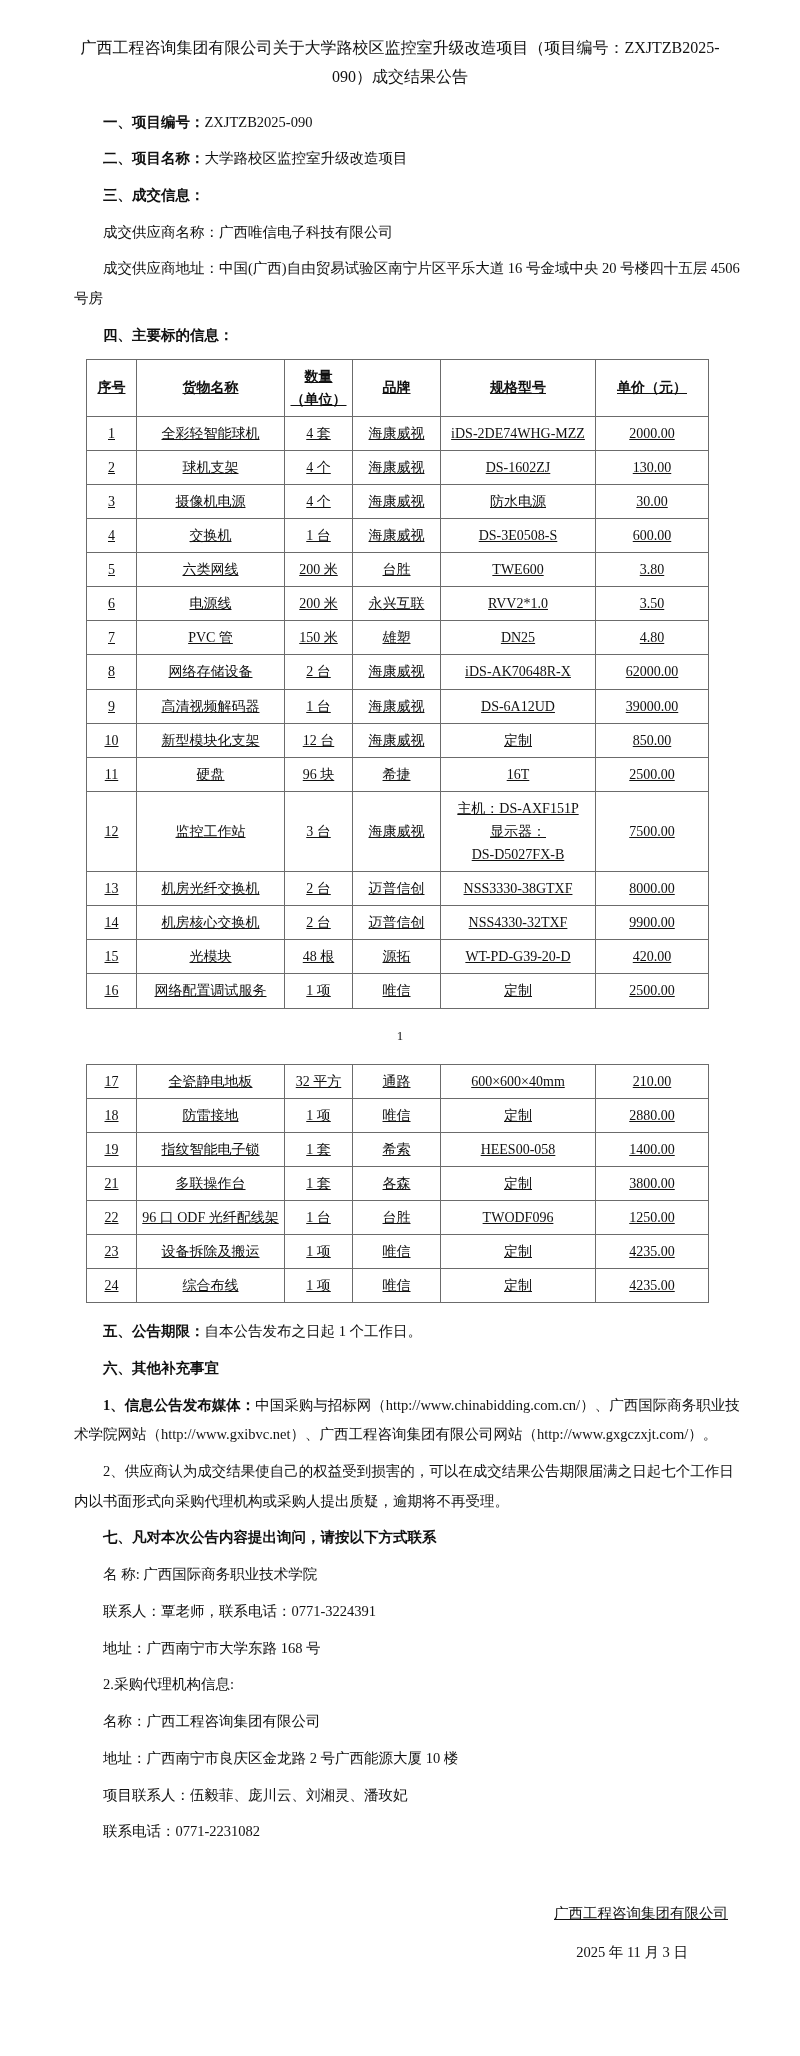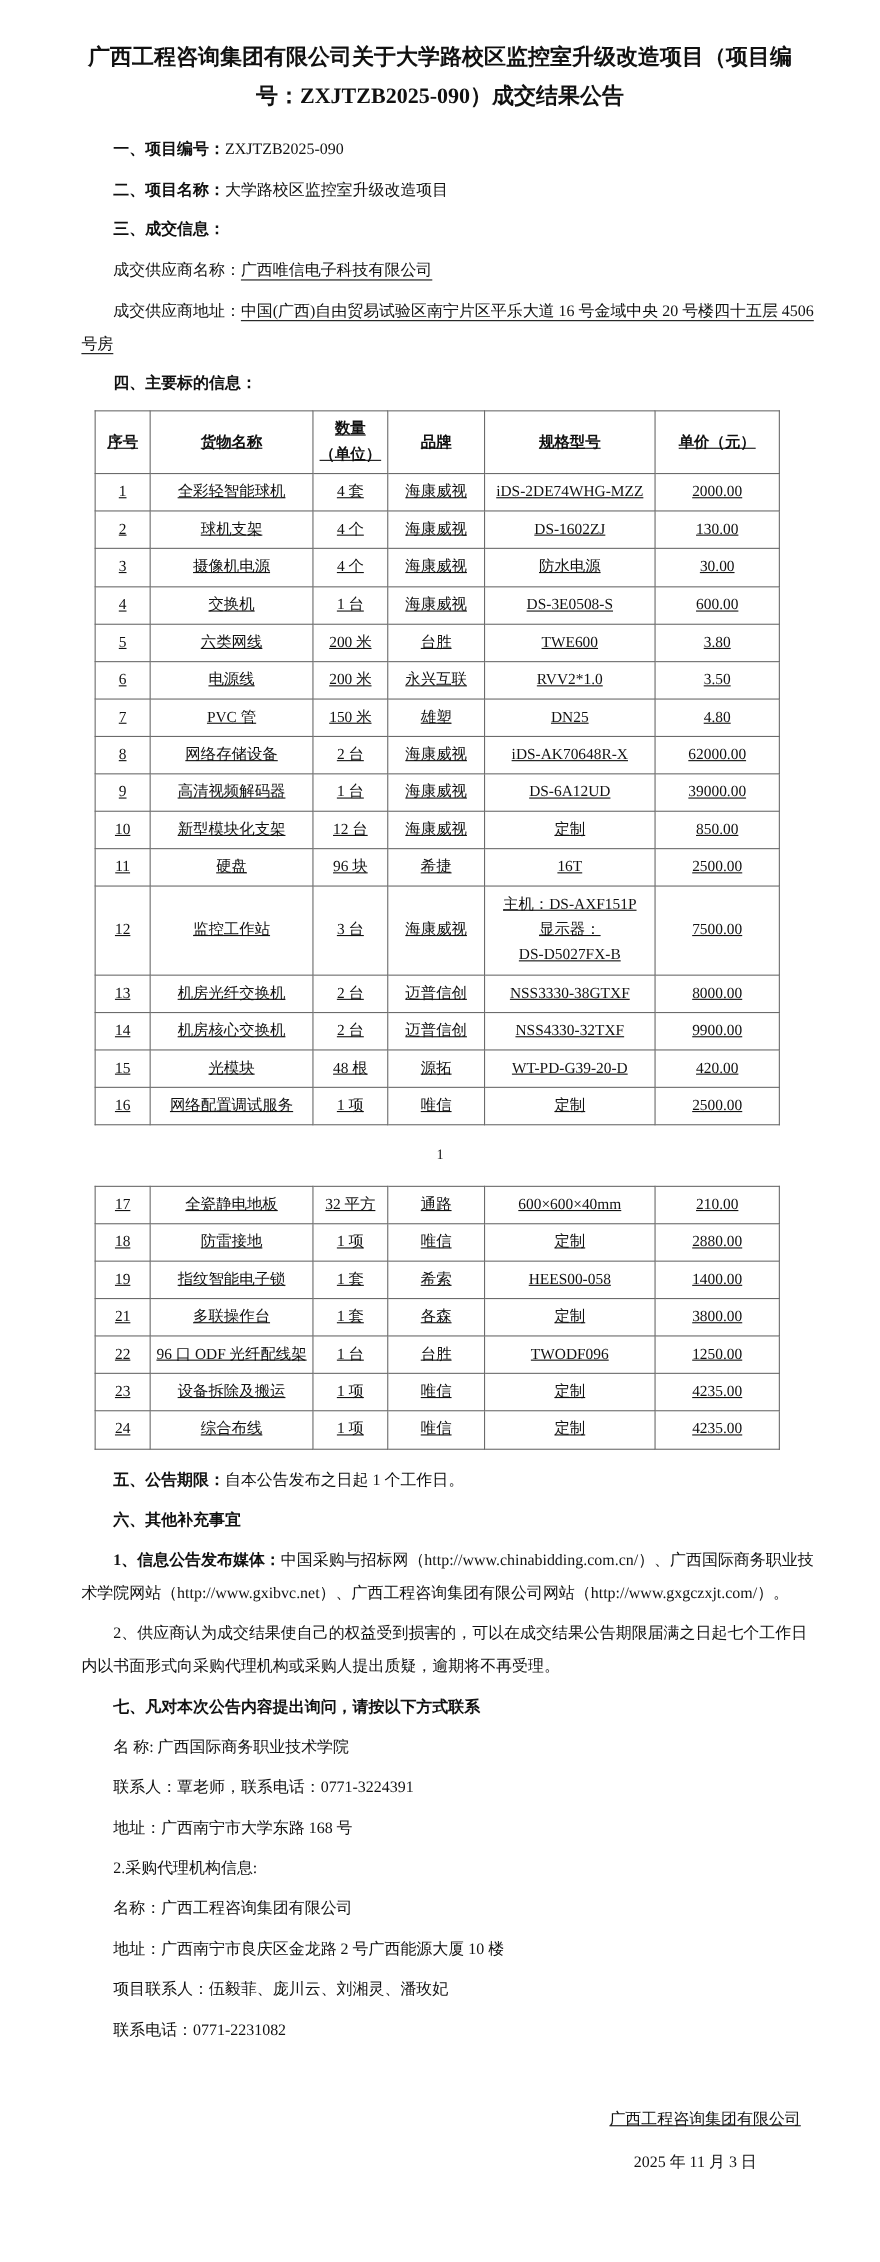--- a/index.html
+++ b/index.html
@@ -3,26 +3,26 @@
 <meta charset="utf-8">
 <style>
   html,body { margin:0; padding:0; background:#ffffff; }
   .page {
     width:800px; min-height:2056px; box-sizing:border-box;
     padding:30px 60px 40px 60px;
     font-family:"Liberation Serif","DejaVu Serif",serif;
     color:#111; font-size:14.5px; background:#fff;
   }
   .doc-title {
-    font-size:20px; font-weight:bold; text-align:center;
+    font-size:16px; font-weight:normal; text-align:center;
     line-height:1.8; margin:4px 6px 16px 6px;
   }
   p.line { margin:0 0 7px 14px; line-height:2.05; text-indent:2em; }
   .b { font-weight:bold; }
-  .u { text-decoration:underline; text-underline-offset:4px; }
+  .u { text-underline-offset:4px; }
   table.items {
     border-collapse:collapse; width:622px; margin:8px 0 4px 26px;
     table-layout:fixed; font-size:14px;text-decoration:underline;
   }
   table.items th, table.items td {
     border:1px solid #6b6b6b; text-align:center; vertical-align:middle;
     padding:5px 3px; line-height:1.65; white-space:pre-line; word-break:break-all;
   }
   table.items th { font-weight:bold; }
   .pagenum { text-align:center; font-size:13px; line-height:1; margin:20px 0 22px 0; text-indent:0; }

